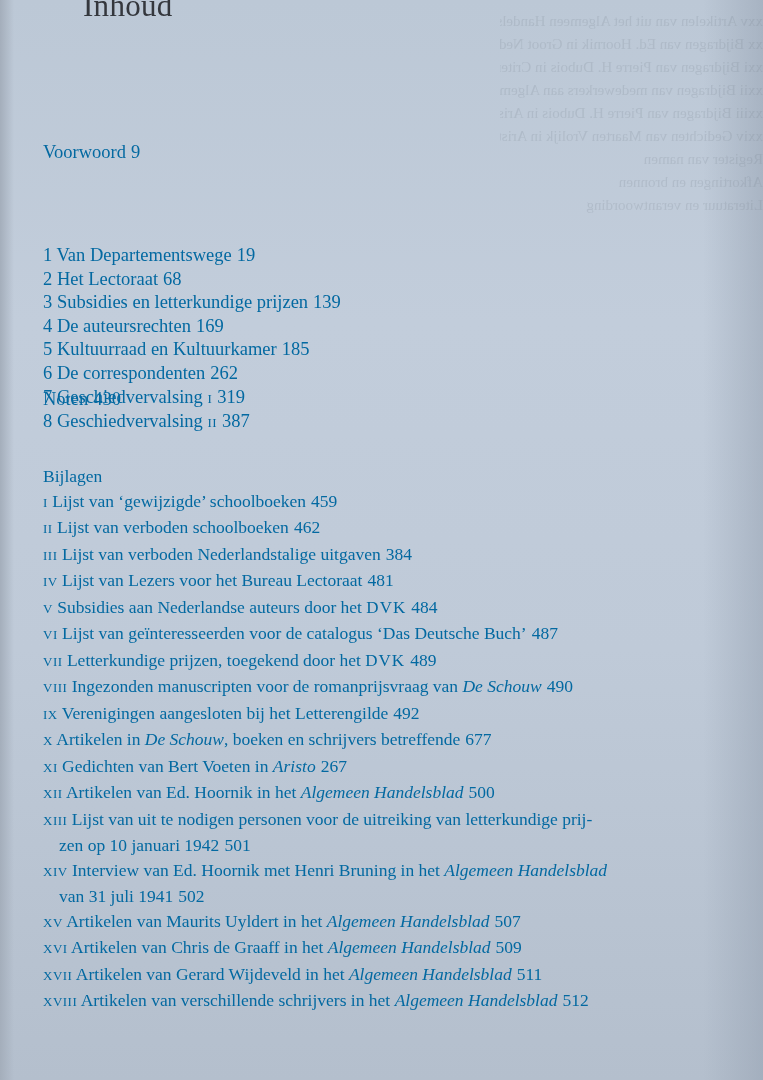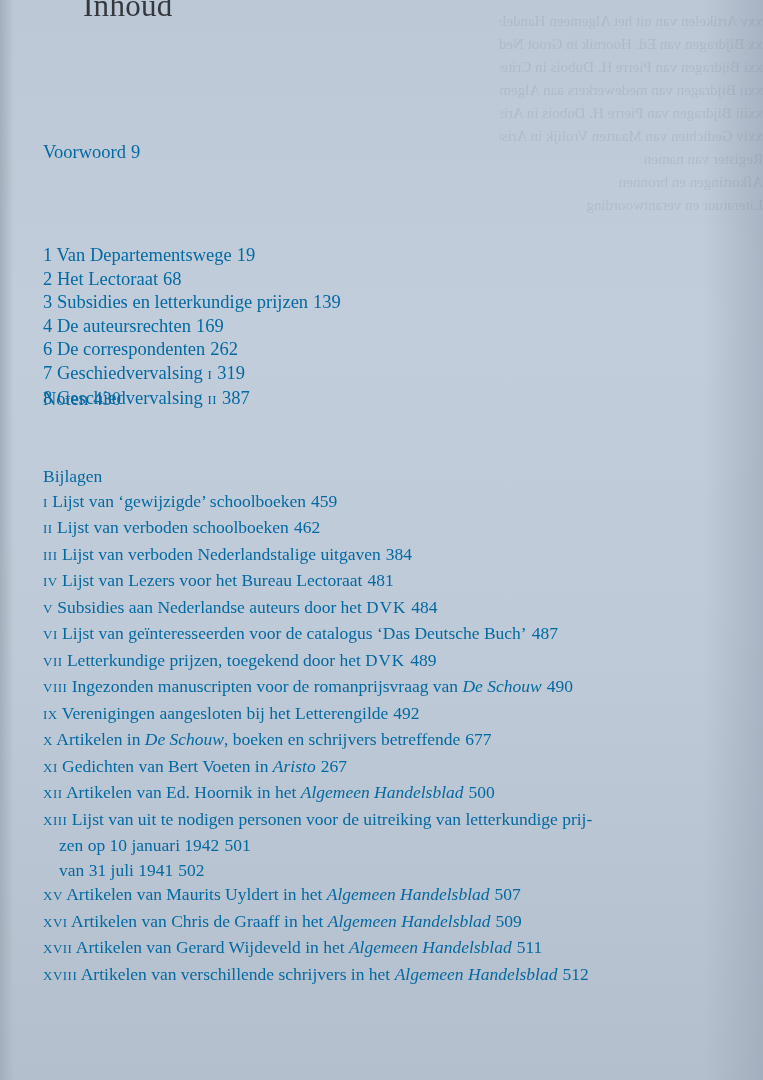--- a/index.html
+++ b/index.html
@@ -63,20 +63,21 @@
   <div class="line">
     <span>Voorwoord</span><span class="page">9</span>
   </div>
 </div>
 
 <div class="block chapters" style="top:198px;margin-top:46px;">
   <div class="line"><span>1</span> <span>Van Departementswege</span><span class="page">19</span></div>
   <div class="line"><span>2</span> <span>Het Lectoraat</span><span class="page">68</span></div>
   <div class="line"><span>3</span> <span>Subsidies en letterkundige prijzen</span><span class="page">139</span></div>
   <div class="line"><span>4</span> <span>De auteursrechten</span><span class="page">169</span></div>
+  <div class="line"><span>5</span> <span>Kultuurraad en Kultuurkamer</span><span class="page">185</span></div>
   <div class="line"><span>6</span> <span>De correspondenten</span><span class="page">262</span></div>
   <div class="line"><span>7</span> <span>Geschiedvervalsing</span> <span class="roman">I</span><span class="page">319</span></div>
   <div class="line"><span>8</span> <span>Geschiedvervalsing</span> <span class="roman">II</span><span class="page">387</span></div>
 </div>
 
 <div class="block chapters" style="top:388px;">
   <div class="line"><span>Noten</span><span class="page">430</span></div>
 </div>
 
 <div class="block" style="top:464px;">
@@ -102,20 +103,21 @@
 
   <div class="line"><span class="roman">X</span> <span>Artikelen in</span> <i>De Schouw</i><span>, boeken en schrijvers betreffende</span><span class="page">677</span></div>
 
   <div class="line"><span class="roman">XI</span> <span>Gedichten van Bert Voeten in</span> <i>Aristo</i><span class="page">267</span></div>
 
   <div class="line"><span class="roman">XII</span> <span>Artikelen van Ed. Hoornik in het</span> <i>Algemeen Handelsblad</i><span class="page">500</span></div>
 
   <div class="line"><span class="roman">XIII</span> <span>Lijst van uit te nodigen personen voor de uitreiking van letterkundige prij-</span></div>
   <div class="line cont"><span>zen op 10 januari 1942</span><span class="page">501</span></div>
 
+  <div class="line"><span class="roman">XIV</span> <span>Interview van Ed. Hoornik met Henri Bruning in het</span> <i>Algemeen Handelsblad</i></div>
   <div class="line cont"><span>van 31 juli 1941</span><span class="page">502</span></div>
 
   <div class="line"><span class="roman">XV</span> <span>Artikelen van Maurits Uyldert in het</span> <i>Algemeen Handelsblad</i><span class="page">507</span></div>
 
   <div class="line"><span class="roman">XVI</span> <span>Artikelen van Chris de Graaff in het</span> <i>Algemeen Handelsblad</i><span class="page">509</span></div>
 
   <div class="line"><span class="roman">XVII</span> <span>Artikelen van Gerard Wijdeveld in het</span> <i>Algemeen Handelsblad</i><span class="page">511</span></div>
 
   <div class="line"><span class="roman">XVIII</span> <span>Artikelen van verschillende schrijvers in het</span> <i>Algemeen Handelsblad</i><span class="page">512</span></div>
 </div>

